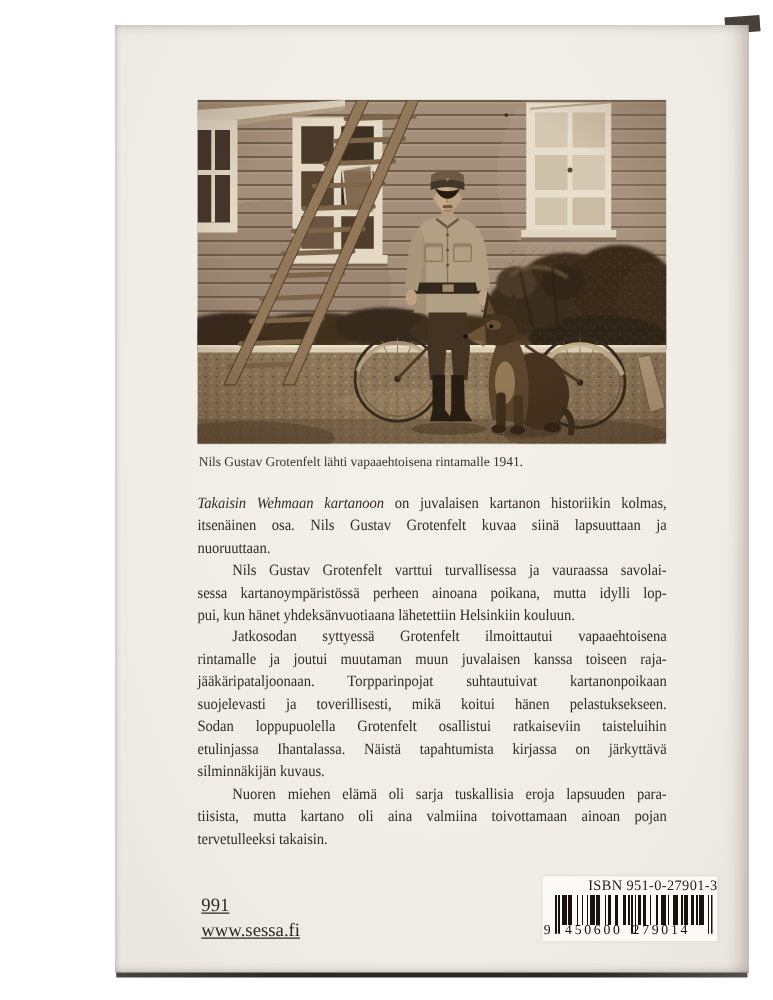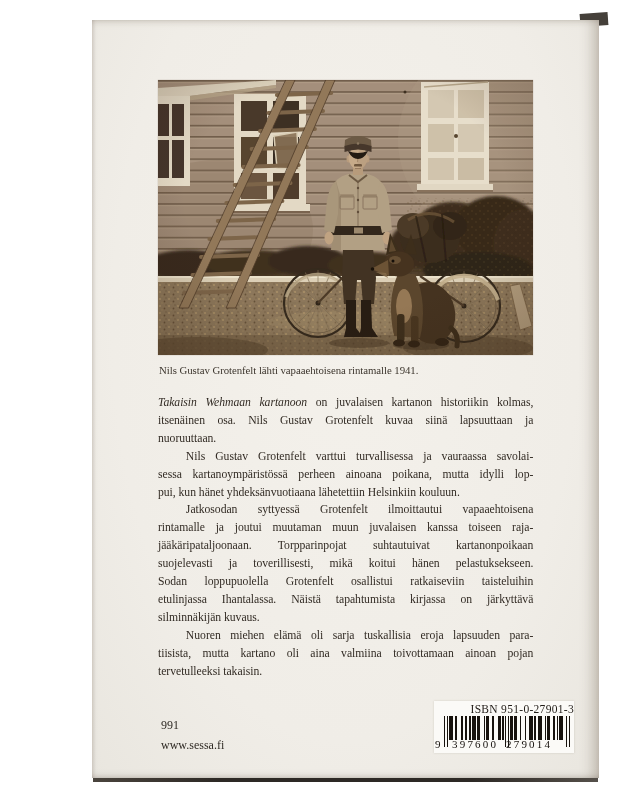--- a/index.html
+++ b/index.html
@@ -21,21 +21,21 @@
   .caption{position:absolute;left:67px;top:344px;font-size:10.8px;letter-spacing:-0.05px;
         color:#3d362e;}
   .blurb{position:absolute;left:66px;top:374px;width:404px;transform:scaleX(0.929);
         transform-origin:0 0;font-size:12.6px;line-height:17.9px;color:#322b24;
         letter-spacing:-0.05px;}
   .blurb .ln{white-space:normal;}
   .blurb .jl{text-align:justify;text-align-last:justify;}
   .blurb .ll{text-align:left;}
   .blurb .ind{padding-left:30px;}
   .blurb i{font-style:italic;}
-  .footer{position:absolute;left:69px;top:695px;font-size:12px;line-height:20px;color:#2f2a24;}
+  .footer{position:absolute;left:69px;top:695px;font-size:15px;line-height:20px;color:#2f2a24;text-decoration:underline;}
   .isbn-label{position:absolute;left:342px;top:681px;width:140px;height:52px;background:#fbfaf7;
         box-shadow:0 0 2px rgba(120,110,95,.25);}
   .isbn-text{text-align:right;font-size:11.5px;margin-top:2px;color:#211c17;letter-spacing:.3px;}
   .barcode{position:relative;width:126px;margin:1px 0 0 10px;height:33px;}
   .barcode svg{display:block;}
   .bd{position:absolute;font-size:11px;color:#16110d;bottom:-1px;}
   .bd1{left:-9px;letter-spacing:0;}
   .bd2{left:8px;letter-spacing:2.2px;}
   .bd3{left:62px;letter-spacing:2.2px;}
 </style>
@@ -353,19 +353,19 @@
             <rect x="82" y="0" width="1" height="24"></rect>
             <rect x="83" y="0" width="1" height="24"></rect>
             <rect x="85" y="0" width="1" height="24"></rect>
             <rect x="87" y="0" width="1" height="24"></rect>
             <rect x="88" y="0" width="1" height="24"></rect>
             <rect x="89" y="0" width="1" height="24"></rect>
             <rect x="92" y="0" width="1" height="31"></rect>
             <rect x="94" y="0" width="1" height="31"></rect>
           </svg>
         <span class="bd bd1">9</span>
-        <span class="bd bd2">397600</span>
+        <span class="bd bd2">450600</span>
         <span class="bd bd3">279014</span>
       </div>
     </div>
 
   </div>
 </div>
 
 </body></html>

